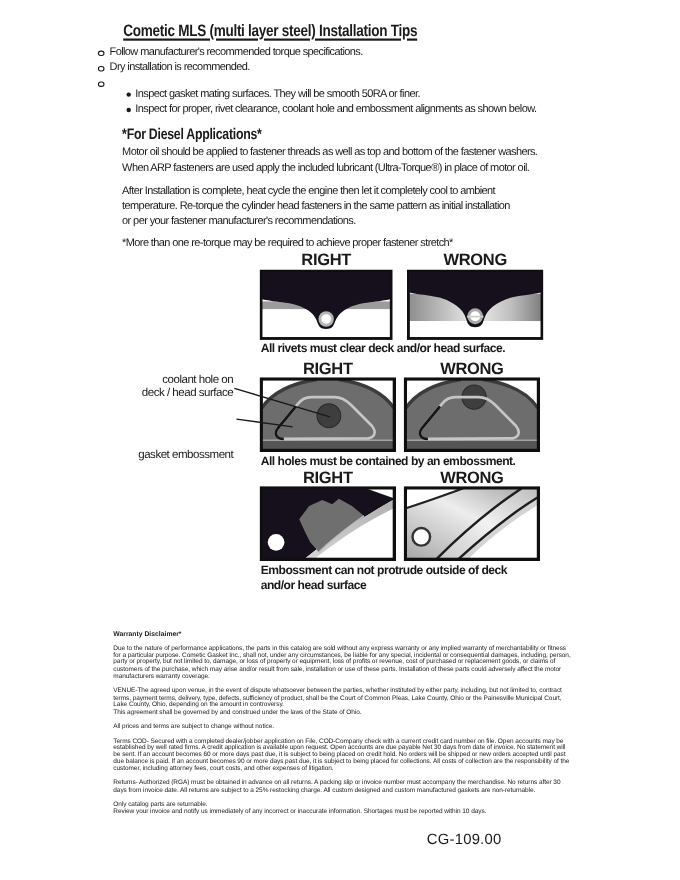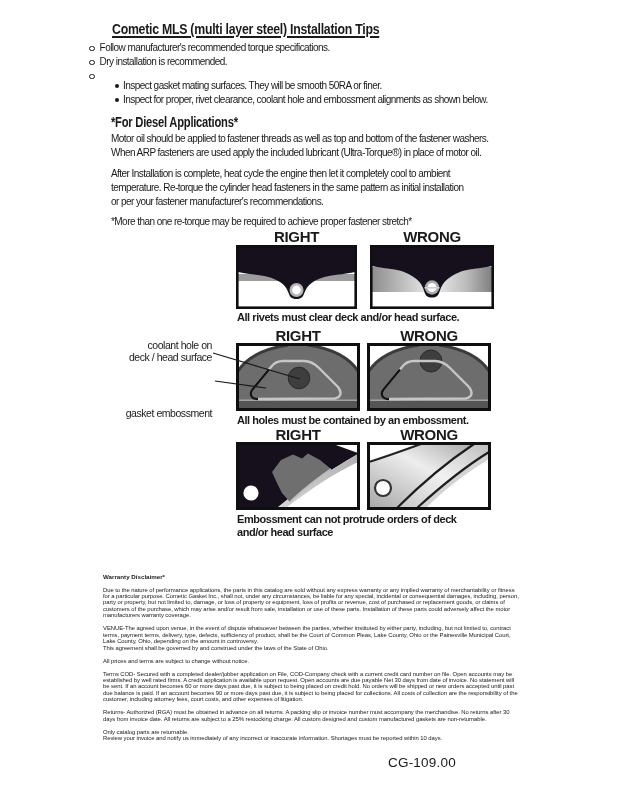--- a/index.html
+++ b/index.html
@@ -190,21 +190,21 @@
     <path d="M2,20 C24,13 40,7 54,2 L122,2 L122,13 C88,31 60,46 44,66 L2,66 Z" fill="url(#g3wa)"></path>
     <path d="M2,20 C24,13 40,7 54,2" fill="none" stroke="#222222" stroke-width="2"></path>
     <path d="M50,66 C72,46 96,26 122,10 L122,17 C99,31 77,48 59,66 Z" fill="#d4d4d4"></path>
     <path d="M30,66 C56,40 83,18 107,2 L122,2 L122,10 C96,26 72,46 50,66 Z" fill="url(#g3wb)"></path>
     <path d="M30,66 C56,40 83,18 107,2" fill="none" stroke="#1e1e1e" stroke-width="2.2"></path>
     <path d="M50,66 C72,46 96,26 122,10" fill="none" stroke="#1e1e1e" stroke-width="2.2"></path>
     <circle cx="16" cy="46" r="8" fill="#ffffff" stroke="#333333" stroke-width="2.2"></circle>
     <rect x="1.5" y="1.5" width="121" height="65" fill="none" stroke="#0f0f12" stroke-width="3"></rect>
   </svg>
 
-  <div class="abs t-cap preline" style="left:237px;top:513px;width:300px;">Embossment can not protrude orders of deck
+  <div class="abs t-cap preline" style="left:237px;top:513px;width:300px;">Embossment can not protrude outside of deck
 and/or head surface</div>
 
   <div class="abs" style="left:103px;top:573px;width:417px;">
     <div class="t-legal-h legal-block">Warranty Disclaimer*</div>
     <div class="t-legal legal-block">Due to the nature of performance applications, the parts in this catalog are sold without any express warranty or any implied warranty of merchantability or fitness for a particular purpose.  Cometic Gasket Inc., shall not, under any circumstances, be liable for any special, incidental or consequential damages, including, person, party or property, but not limited to, damage, or loss of property or equipment, loss of profits or revenue, cost of purchased or replacement goods, or claims of customers of the purchase, which may arise and/or result from sale, installation or use of these parts.  Installation of these parts could adversely affect the motor manufacturers warranty coverage.</div>
     <div class="t-legal legal-block preline">VENUE-The agreed upon venue, in the event of dispute whatsoever between the parties, whether instituted by either party, including, but not limited to, contract terms, payment terms, delivery, type, defects, sufficiency of product, shall be the Court of Common Pleas, Lake County, Ohio or the Painesville Municipal Court, Lake County, Ohio, depending on the amount in controversy.
 This agreement shall be governed by and construed under the laws of the State of Ohio.</div>
     <div class="t-legal legal-block">All prices and terms are subject to change without notice.</div>
     <div class="t-legal legal-block">Terms COD- Secured with a completed dealer/jobber application on File, COD-Company check with a current credit card number on file.  Open accounts may be established by well rated firms.  A credit application is available upon request.  Open accounts are due payable Net 30 days from date of invoice.  No statement will be sent.  If an account becomes 60 or more days past due, it is subject to being placed on credit hold.  No orders will be shipped or new orders accepted until past due balance is paid.  If an account becomes 90 or more days past due, it is subject to being placed for collections.  All costs of collection are the responsibility of the customer, including attorney fees, court costs, and other expenses of litigation.</div>
     <div class="t-legal legal-block">Returns- Authorized (RGA) must be obtained in advance on all returns.  A packing slip or invoice number must accompany the merchandise.  No returns after 30 days from invoice date.  All returns are subject to a 25% restocking charge.  All custom designed and custom manufactured gaskets are non-returnable.</div>

